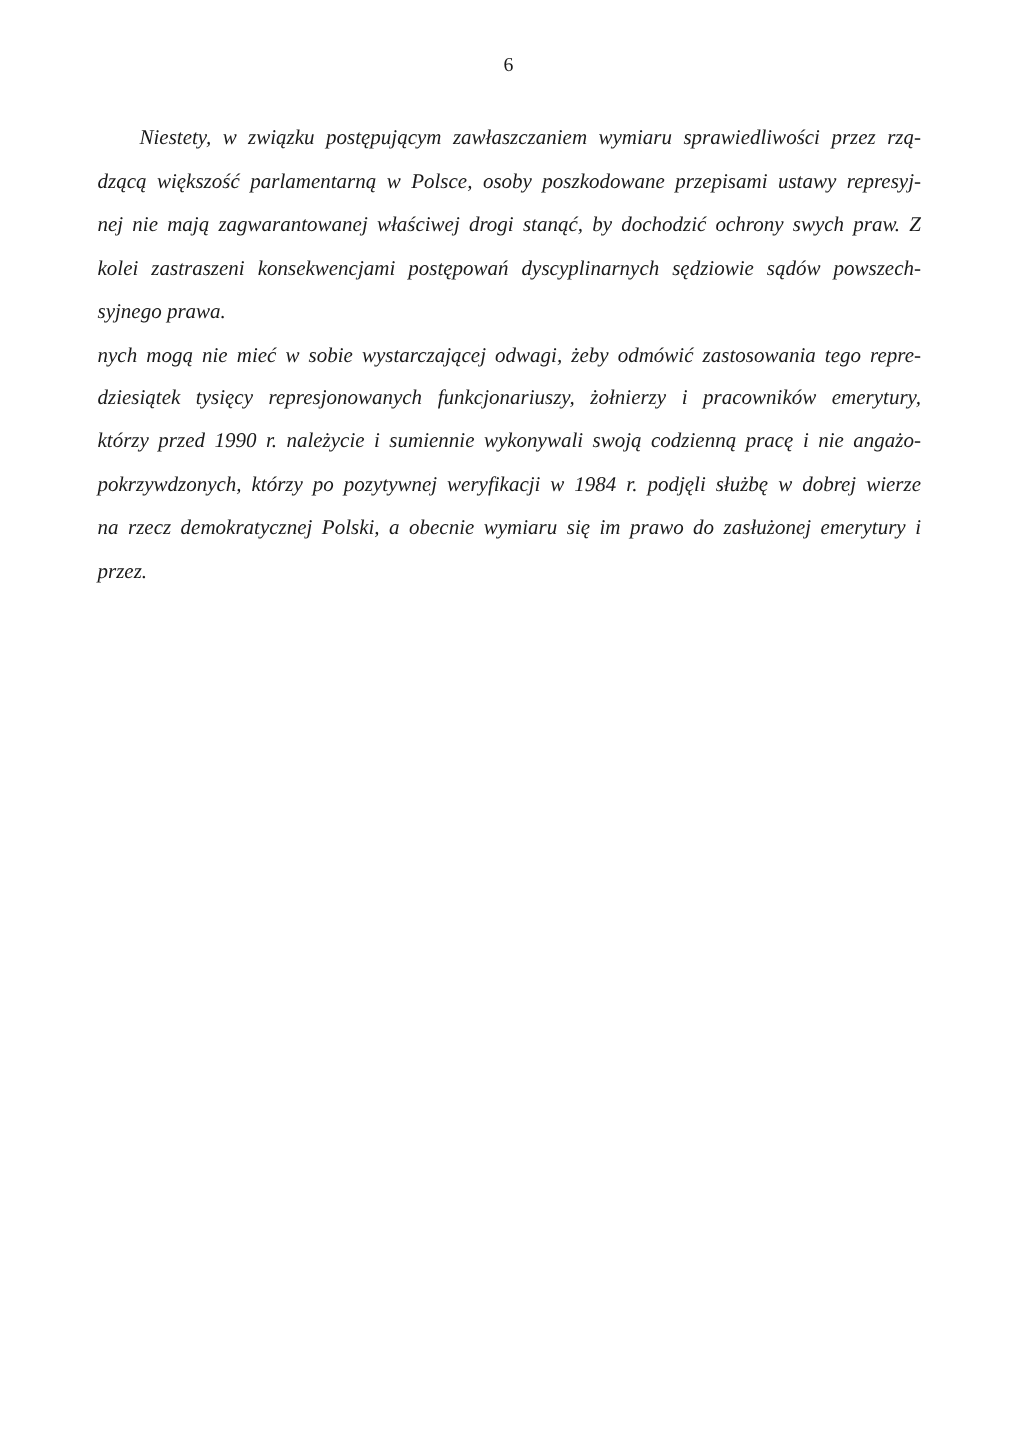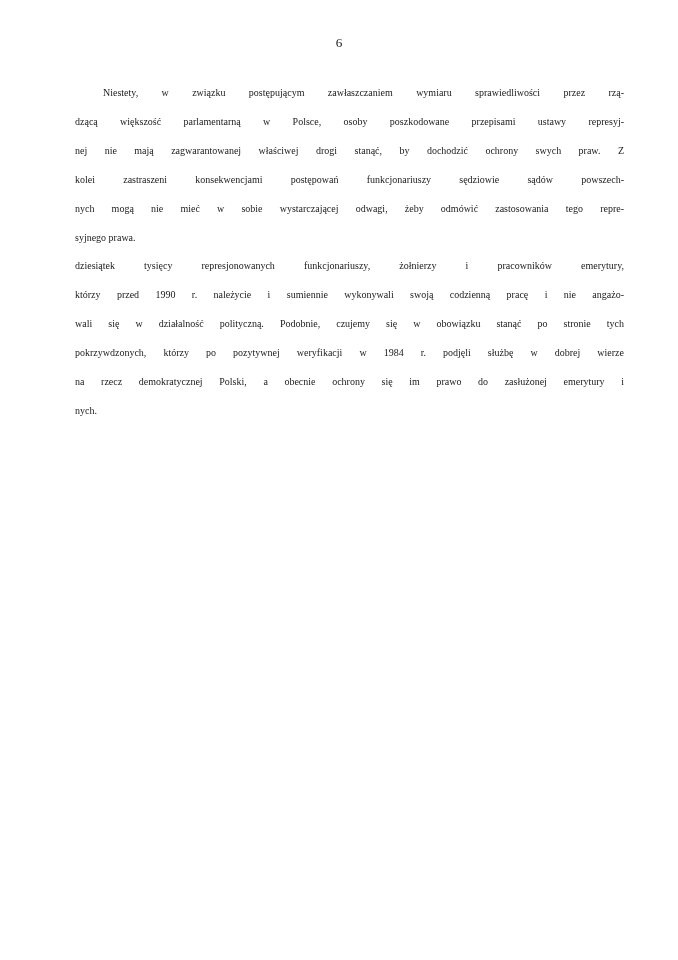--- a/index.html
+++ b/index.html
@@ -25,23 +25,24 @@
     top: 35px;
     left: 0;
     width: 678px;
     text-align: center;
     font-size: 13.2px;
     line-height: 16px;
   }
   .document-body {
     position: absolute;
     top: 79px;
-    left: 75px;
+    left: 65px;
     width: 549px;
-    font-size: 10px;
+    font-size: 14px;
+    font-style: italic;
   }
   .paragraph {
     margin: 0;
   }
   .line {
     line-height: 28.9px;
     text-align: justify;
     text-align-last: justify;
     white-space: normal;
   }
@@ -55,26 +56,25 @@
 </head>
 <body style="background: rgb(255, 255, 255); color: rgb(26, 26, 26);">
 
 <div class="page">
   <div class="page-number">6</div>
   <div class="document-body">
       <div class="paragraph">
         <div class="line first">Niestety, w związku postępującym zawłaszczaniem wymiaru sprawiedliwości przez rzą-</div>
         <div class="line">dzącą większość parlamentarną w Polsce, osoby poszkodowane przepisami ustawy represyj-</div>
         <div class="line">nej nie mają zagwarantowanej właściwej drogi stanąć, by dochodzić ochrony swych praw. Z</div>
-        <div class="line">kolei zastraszeni konsekwencjami postępowań funkcjonariuszy sędziowie sądów powszech-</div>
+        <div class="line">kolei zastraszeni konsekwencjami postępowań dyscyplinarnych sędziowie sądów powszech-</div>
+        <div class="line last">syjnego prawa.</div>
         <div class="line">nych mogą nie mieć w sobie wystarczającej odwagi, żeby odmówić zastosowania tego repre-</div>
-        <div class="line last">syjnego prawa.</div>
       </div>
       <div class="paragraph">
         <div class="line">dziesiątek tysięcy represjonowanych funkcjonariuszy, żołnierzy i pracowników emerytury,</div>
         <div class="line">którzy przed 1990 r. należycie i sumiennie wykonywali swoją codzienną pracę i nie angażo-</div>
-        <div class="line">wali się w działalność polityczną. Podobnie, czujemy się w obowiązku stanąć po stronie tych</div>
         <div class="line">pokrzywdzonych, którzy po pozytywnej weryfikacji w 1984 r. podjęli służbę w dobrej wierze</div>
-        <div class="line">na rzecz demokratycznej Polski, a obecnie ochrony się im prawo do zasłużonej emerytury i</div>
-        <div class="line last">nych.</div>
+        <div class="line">na rzecz demokratycznej Polski, a obecnie wymiaru się im prawo do zasłużonej emerytury i</div>
+        <div class="line last">przez.</div>
       </div>
     </div>
 </div>
 
 </body></html>

